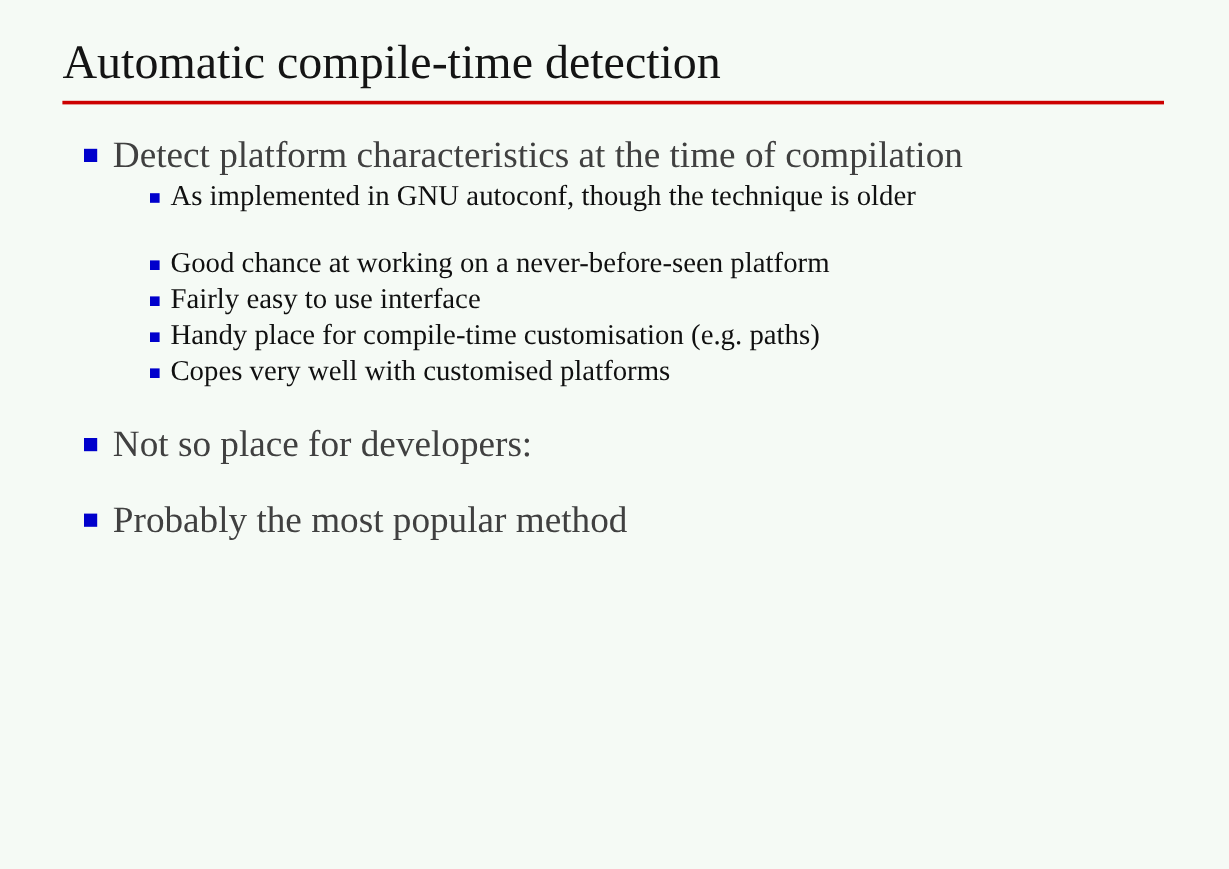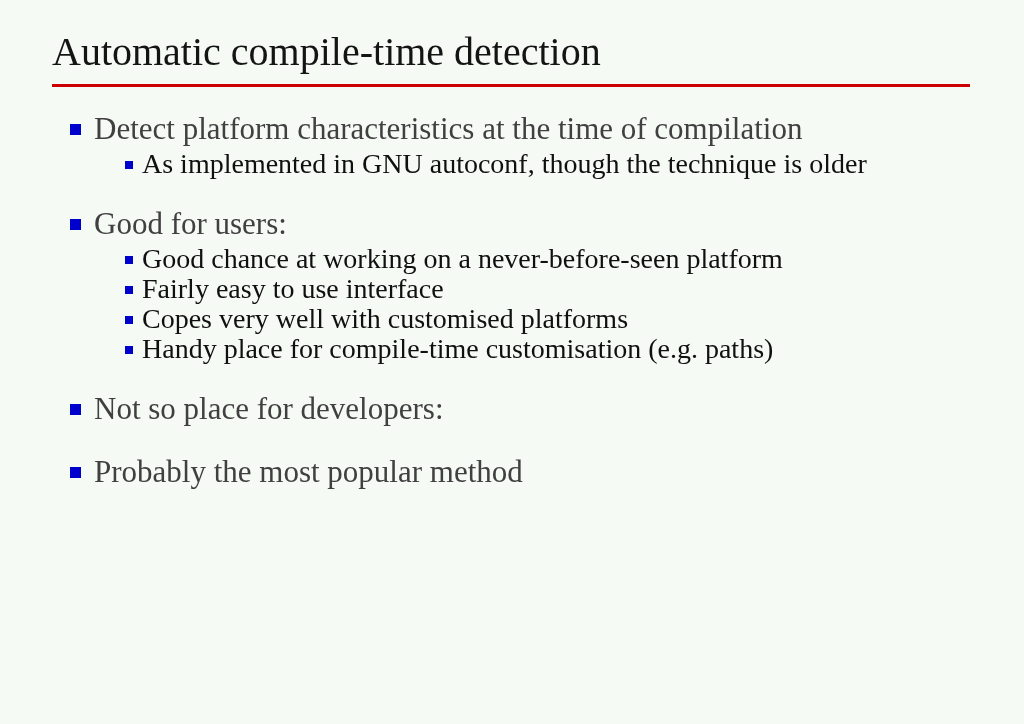--- a/index.html
+++ b/index.html
@@ -99,21 +99,21 @@
     flex: 0 0 auto;
     width: 8px;
     height: 8px;
     background: #0000cc;
     margin-left: 55px;
     margin-top: 12px;
     margin-right: 9px;
   }
   .l2 .text {
     flex: 1 1 auto;
-    font-size: 28px;
+    font-size: 24px;
     line-height: 30px;
     color: #101010;
   }
 </style>
 </head>
 <body>
 
 <div class="slide">
 
   <div class="title-block">
@@ -130,40 +130,36 @@
       </div>
       <div class="l2-list">
         <div class="l2">
           <span class="marker"></span>
           <span class="text">As implemented in GNU autoconf, though the technique is older</span>
         </div>
       </div>
     </div>
 
     <div class="group">
-      <div class="l1">
-        <span class="marker"></span>
-        <span class="text">Good for users:</span>
-      </div>
       <div class="l2-list">
         <div class="l2">
           <span class="marker"></span>
           <span class="text">Good chance at working on a never-before-seen platform</span>
         </div>
         <div class="l2">
           <span class="marker"></span>
           <span class="text">Fairly easy to use interface</span>
         </div>
         <div class="l2">
           <span class="marker"></span>
-          <span class="text">Copes very well with customised platforms</span>
+          <span class="text">Handy place for compile-time customisation (e.g. paths)</span>
         </div>
         <div class="l2">
           <span class="marker"></span>
-          <span class="text">Handy place for compile-time customisation (e.g. paths)</span>
+          <span class="text">Copes very well with customised platforms</span>
         </div>
       </div>
     </div>
 
     <div class="group">
       <div class="l1">
         <span class="marker"></span>
         <span class="text">Not so place for developers:</span>
       </div>
     </div>

